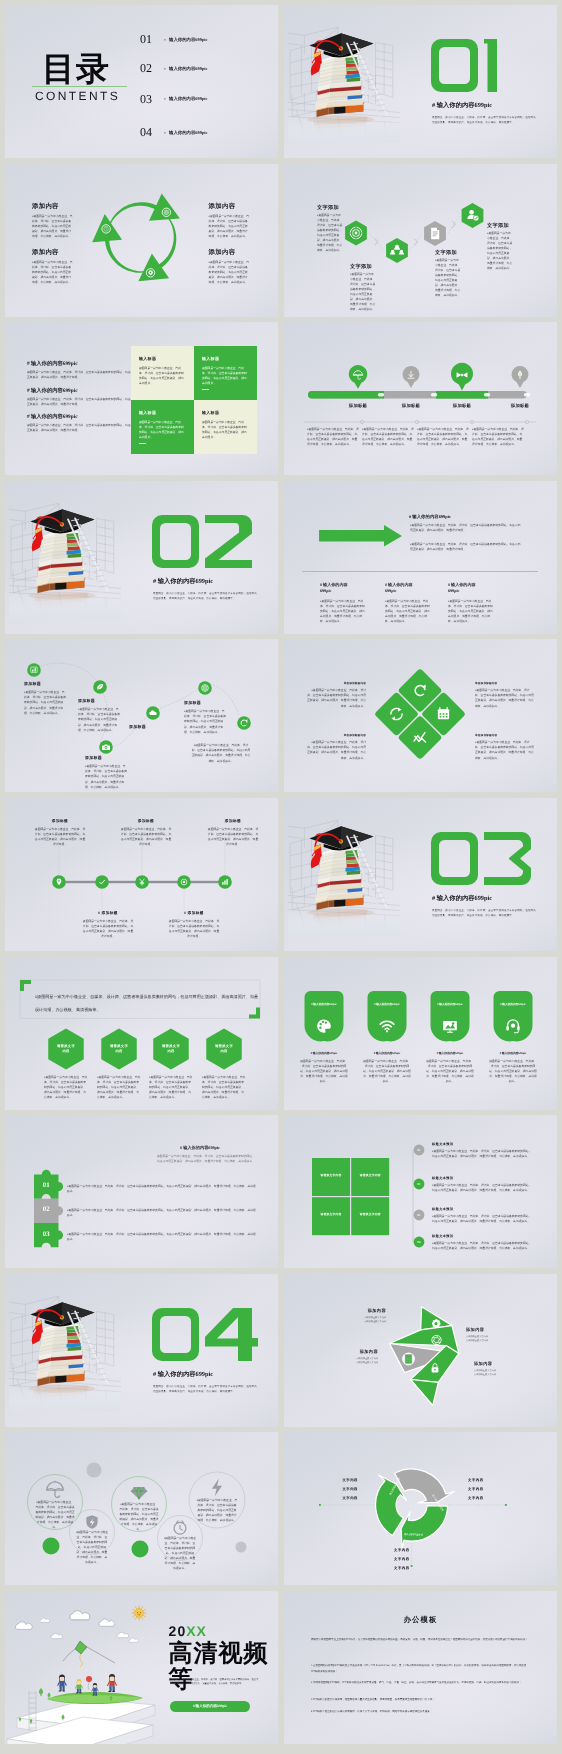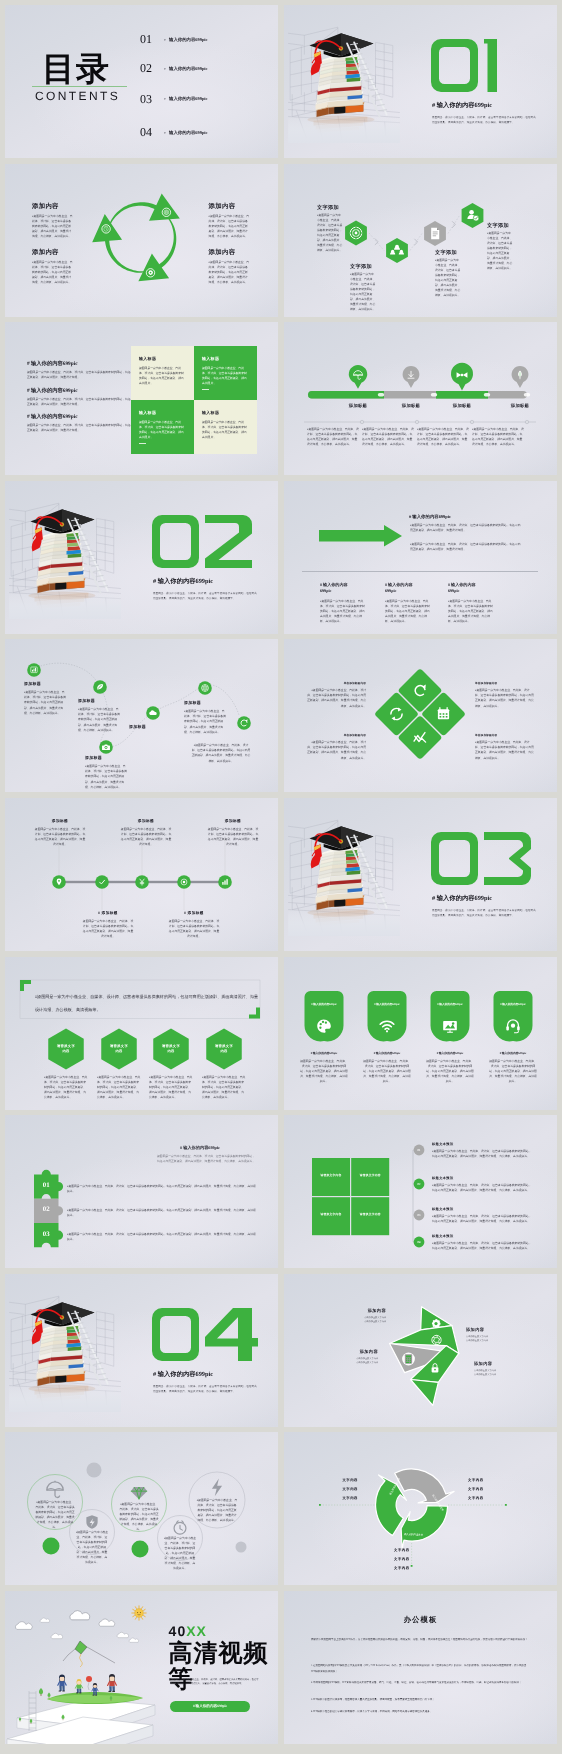--- a/index.html
+++ b/index.html
@@ -943,21 +943,21 @@
         </g>
         <g transform="translate(26,131) scale(0.35)">
           <path d="M0 -9 C5 -4.5 5 1.5 0 2.5 C-5 1.5 -5 -4.5 0 -9 Z" fill="#5fbd4e"></path>
           <rect x="-0.7" y="2" width="1.4" height="3.5" fill="#8a6a44"></rect>
         </g>
         <g transform="translate(15,129) scale(0.3)">
           <path d="M0 -9 C5 -4.5 5 1.5 0 2.5 C-5 1.5 -5 -4.5 0 -9 Z" fill="#5fbd4e"></path>
           <rect x="-0.7" y="2" width="1.4" height="3.5" fill="#8a6a44"></rect>
         </g>
       </svg>
-  <div class="abs" style="left:163.6px;top:33px;font-family:'Liberation Sans',sans-serif;font-size:14px;line-height:1;font-weight:700;letter-spacing:1px;color:#15151b;"><span>40</span><span style="color:#3db13f;">XX</span></div>
+  <div class="abs" style="left:163.6px;top:33px;font-family:'Liberation Sans',sans-serif;font-size:14px;line-height:1;font-weight:700;letter-spacing:1px;color:#15151b;"><span>20</span><span style="color:#3db13f;">XX</span></div>
   <div class="abs" style="left:163.6px;top:50px;font-family:'Liberation Sans',sans-serif;font-size:24px;line-height:1.1;font-weight:700;letter-spacing:1px;color:#09090d;">高清视频等</div>
   <div class="bp" style="left:165px;top:87px;width:90px;font-size:2.3px;line-height:4.4px;color:#3e3e48;"><span>#</span><span>摄图网是一家为中小微企业、自媒体、设计师、运营者等提供各类素材的网站，包括可商用正版摄影、插画高清照片、海量设计海报、办公模板、高清视频等。</span></div>
   <div class="abs" style="left:165px;top:110px;width:80px;height:11px;background:#3db13f;border-radius:5.5px;"></div>
   <div class="abs" style="left:165px;top:113px;width:80px;text-align:center;font-family:'Liberation Serif',serif;font-size:3.6px;line-height:1.2;color:#ffffff;font-weight:700;"><span>#</span>&nbsp;<span>输入你的内容699pic</span></div>
 </div>
 
 <div class="slide" style="left:284px;top:1591.0px;">
   <div class="abs" style="left:0;top:25px;width:273px;text-align:center;font-family:'Liberation Serif',serif;font-size:7.4px;line-height:1.2;color:#15151b;font-weight:700;letter-spacing:1px;">办公模板</div>
   <div class="bp" style="left:27px;top:46px;width:218px;font-size:2.5px;line-height:5.6px;color:#2e2e38;text-align:left;letter-spacing:0px;">感谢您下载摄图网平台上提供的PPT作品，为了您和摄图网以及原创作者的利益，请勿复制、传播、销售，否则将承担法律责任！摄图网将对作品进行维权，按照传播下载次数进行十倍的索赔赔偿！</div>
   <div class="bp" style="left:27px;top:72px;width:218px;font-size:2.5px;line-height:5.6px;color:#2e2e38;text-align:left;letter-spacing:0px;">1.在摄图网站内所有的PPT模板是会员免费使用（VIP／VIP Royalty-Free）作品，受《中华人民共和国著作法》和《世界版权公约》的保护。作品的所有权、版权和著作权归摄图网所有，您下载的是PPT模板素材的使用权；</div>

